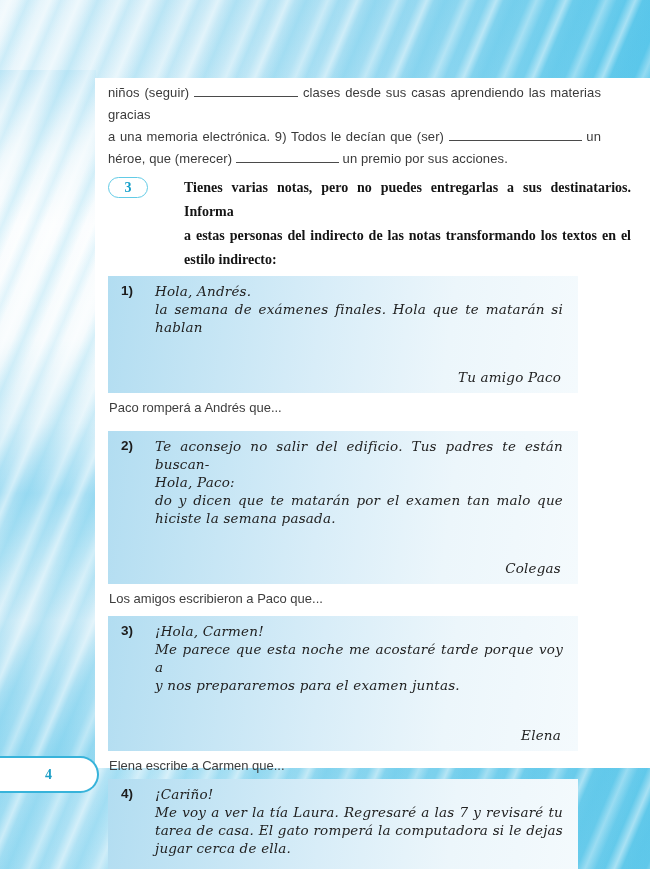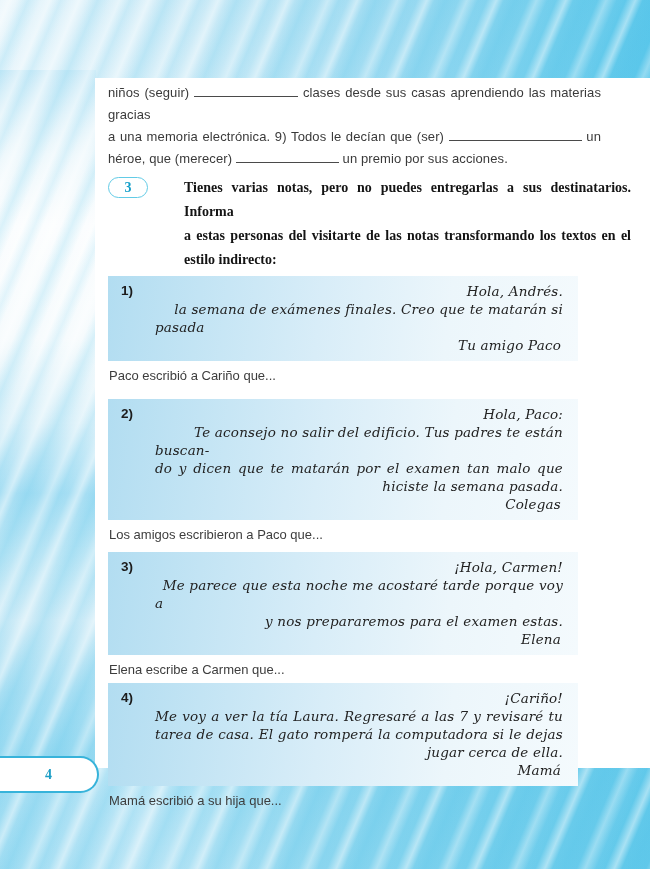--- a/index.html
+++ b/index.html
@@ -55,22 +55,22 @@
   .note-group { margin-bottom: 12px; }
   .g1 { margin-bottom: 16px; } .g2 { margin-bottom: 10px; } .g3 { margin-bottom: 6px; }
   .note-box { width: 470px; box-sizing: border-box; display: flex;
     padding: 6px 0 7px 0;
     background: linear-gradient(97deg, var(--note-box-left, #b2ddf1) 0%, #d8edf8 45%, #ecf6fb 72%, var(--note-box-right, #f4fafd) 100%); }
   .note-num { flex: none; width: 34px; padding-left: 13px;
     font-weight: bold; font-size: 13.5px; line-height: 18px; color: #1c1c1c; }
   .note-body { flex: 1; padding-right: 15px;
     font-family: "DejaVu Serif", serif; font-style: italic;
     font-size: 13.5px; line-height: 18px; color: #222222; letter-spacing: 0.2px; }
-  .nline { min-height: 18px; text-align: right; }
-  .sig { text-align: right; padding-right: 2px; }
+  .nline { min-height: 18px; }
+  .sig { text-align: right; padding-right: 2px; margin-top: 32px; }
   .followup { margin: 7px 0 0 1px; font-size: 13px; color: #3d3d3d; }
   
   .page-tab { position: absolute; left: 0; top: 756px; width: 99px; height: 37px;
     z-index: 4; background: #ffffff; box-sizing: border-box;
     border: 2px solid var(--tab-border, #37b3da); border-left: none;
     border-radius: 0 20px 20px 0;
     display: flex; align-items: center; justify-content: center; }
   .page-tab span { font-family: "Liberation Serif", serif; font-weight: bold;
     font-size: 14px; color: var(--page-number-color, #1d9ec6); }
 </style>
@@ -103,58 +103,58 @@
         <span>un premio por sus acciones.</span>
       </div>
     </div>
 
     <div class="exercise">
       <div class="badge">
         <span>3</span>
       </div>
       <div class="instruction">
         <div class="jlast">Tienes varias notas, pero no puedes entregarlas a sus destinatarios. Informa</div>
-        <div class="jlast">a estas personas del visitarte de las notas transformando los textos en el</div>
+        <div class="jlast">a estas personas del indirecto de las notas transformando los textos en el</div>
         <div>estilo indirecto:</div>
       </div>
     </div>
 
     <div class="note-group g1">
       <div class="note-box">
         <div class="note-num">1)</div>
         <div class="note-body">
           <div class="nline">Hola, Andrés.</div>
-          <div class="nline jlast">la semana de exámenes finales. Creo que te matarán si pasada</div>
+          <div class="nline jlast">la semana de exámenes finales. Hola que te matarán si hablan</div>
           <div class="nline sig">Tu amigo Paco</div>
         </div>
       </div>
-      <div class="followup">Paco escribió a Cariño que...</div>
+      <div class="followup">Paco romperá a Andrés que...</div>
     </div>
 
     <div class="note-group g2">
       <div class="note-box">
         <div class="note-num">2)</div>
         <div class="note-body">
+          <div class="nline jlast">Te aconsejo no salir del edificio. Tus padres te están buscan-</div>
           <div class="nline">Hola, Paco:</div>
-          <div class="nline jlast">Te aconsejo no salir del edificio. Tus padres te están buscan-</div>
           <div class="nline jlast">do y dicen que te matarán por el examen tan malo que</div>
           <div class="nline">hiciste la semana pasada.</div>
           <div class="nline sig">Colegas</div>
         </div>
       </div>
       <div class="followup">Los amigos escribieron a Paco que...</div>
     </div>
 
     <div class="note-group g3">
       <div class="note-box">
         <div class="note-num">3)</div>
         <div class="note-body">
           <div class="nline">¡Hola, Carmen!</div>
           <div class="nline jlast">Me parece que esta noche me acostaré tarde porque voy a</div>
-          <div class="nline">y nos prepararemos para el examen estas.</div>
+          <div class="nline">y nos prepararemos para el examen juntas.</div>
           <div class="nline sig">Elena</div>
         </div>
       </div>
       <div class="followup">Elena escribe a Carmen que...</div>
     </div>
 
     <div class="note-group">
       <div class="note-box">
         <div class="note-num">4)</div>
         <div class="note-body">

